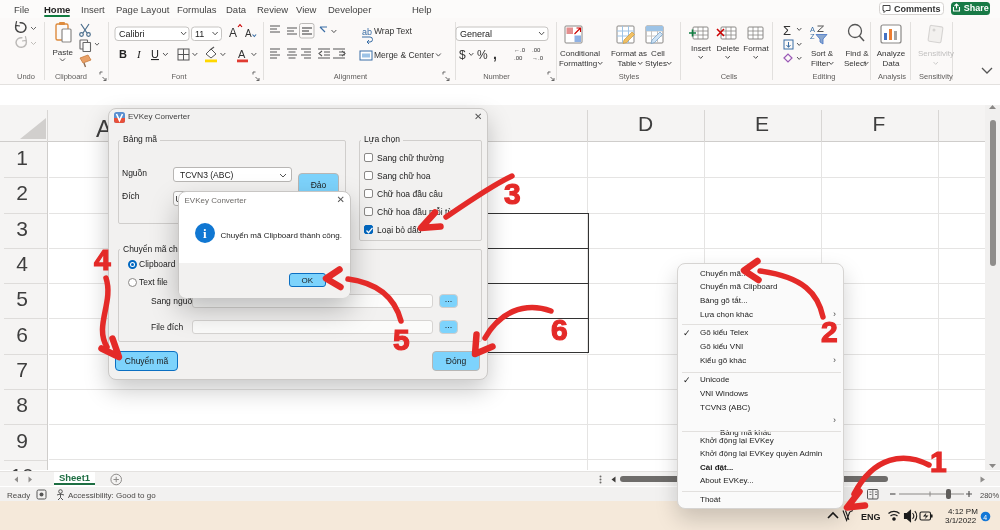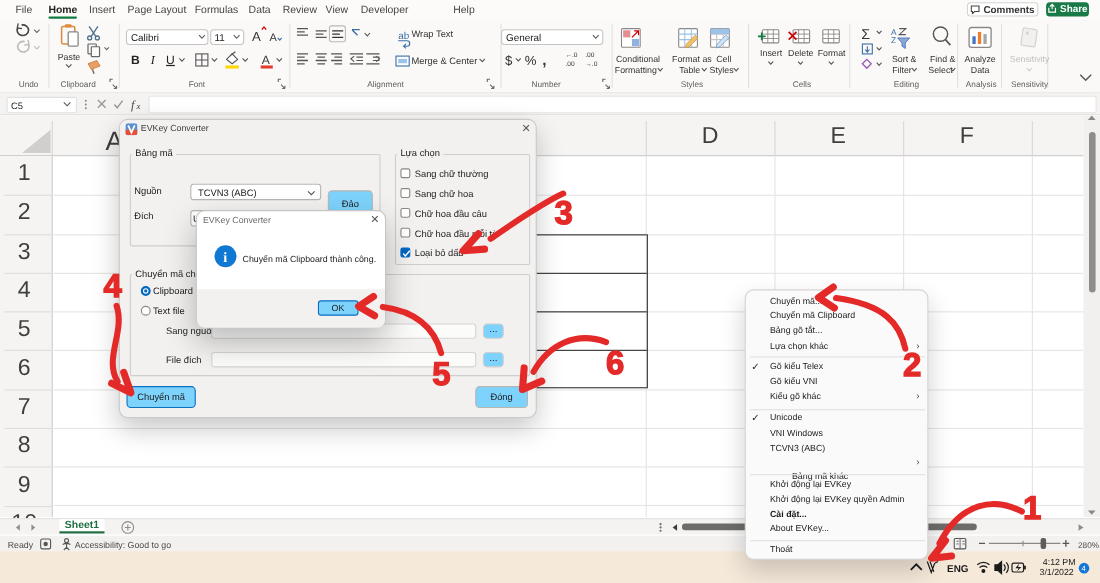--- a/index.html
+++ b/index.html
@@ -324,34 +324,20 @@
 
     <g stroke="#666" stroke-width="1" fill="none">
       <path d="M100 56.5 v-2.5 h2.5 M106 62.5 h-2.5 m2.5 0 v-2.5 m0 2.5 l-3.5 -3.5"></path>
       <path d="M253 56.5 v-2.5 h2.5 M259 62.5 h-2.5 m2.5 0 v-2.5 m0 2.5 l-3.5 -3.5"></path>
       <path d="M443 56.5 v-2.5 h2.5 M449 62.5 h-2.5 m2.5 0 v-2.5 m0 2.5 l-3.5 -3.5"></path>
       <path d="M548 56.5 v-2.5 h2.5 M554 62.5 h-2.5 m2.5 0 v-2.5 m0 2.5 l-3.5 -3.5"></path>
     </g>
   </svg>
 </div>
 
-<div id="fbar" class="abs">
-  <div id="namebox">C5</div>
-  <div id="finput"></div>
-  <svg width="140" height="20" style="position:absolute;left:0;top:0;">
-    <path d="M58 8 l3 3.2 3-3.2" stroke="#555" fill="none" stroke-width="1"></path>
-    <circle cx="78" cy="6.5" r="0.9" fill="#8a8886"></circle>
-        <circle cx="78" cy="10" r="0.9" fill="#8a8886"></circle>
-        <circle cx="78" cy="13.5" r="0.9" fill="#8a8886"></circle>
-    <path d="M89 6 l7 7 m0-7 l-7 7" stroke="#9a9896" stroke-width="1.3"></path>
-    <path d="M104 10 l2.5 3 5-6.5" stroke="#9a9896" fill="none" stroke-width="1.3"></path>
-    <text x="119" y="14.5" font-size="11" font-style="italic" font-family="Liberation Serif,serif" fill="#444">f</text>
-    <text x="124" y="14.5" font-size="8" font-style="italic" font-family="Liberation Serif,serif" fill="#444">x</text>
-  </svg>
-</div>
 
 <div id="grid" class="abs">
   <div id="colheads">
     <svg width="48" height="37" style="position:absolute;left:0;top:0;">
           <polygon points="46,13 46,34 20,34" fill="#d1cfcd"></polygon>
         </svg>
     <span class="collab" style="left:96px;top:10px;font-size:24px;">A</span>
     <span class="collab" style="left:638px;">D</span>
     <span class="collab" style="left:755px;">E</span>
     <span class="collab" style="left:872.5px;">F</span>

